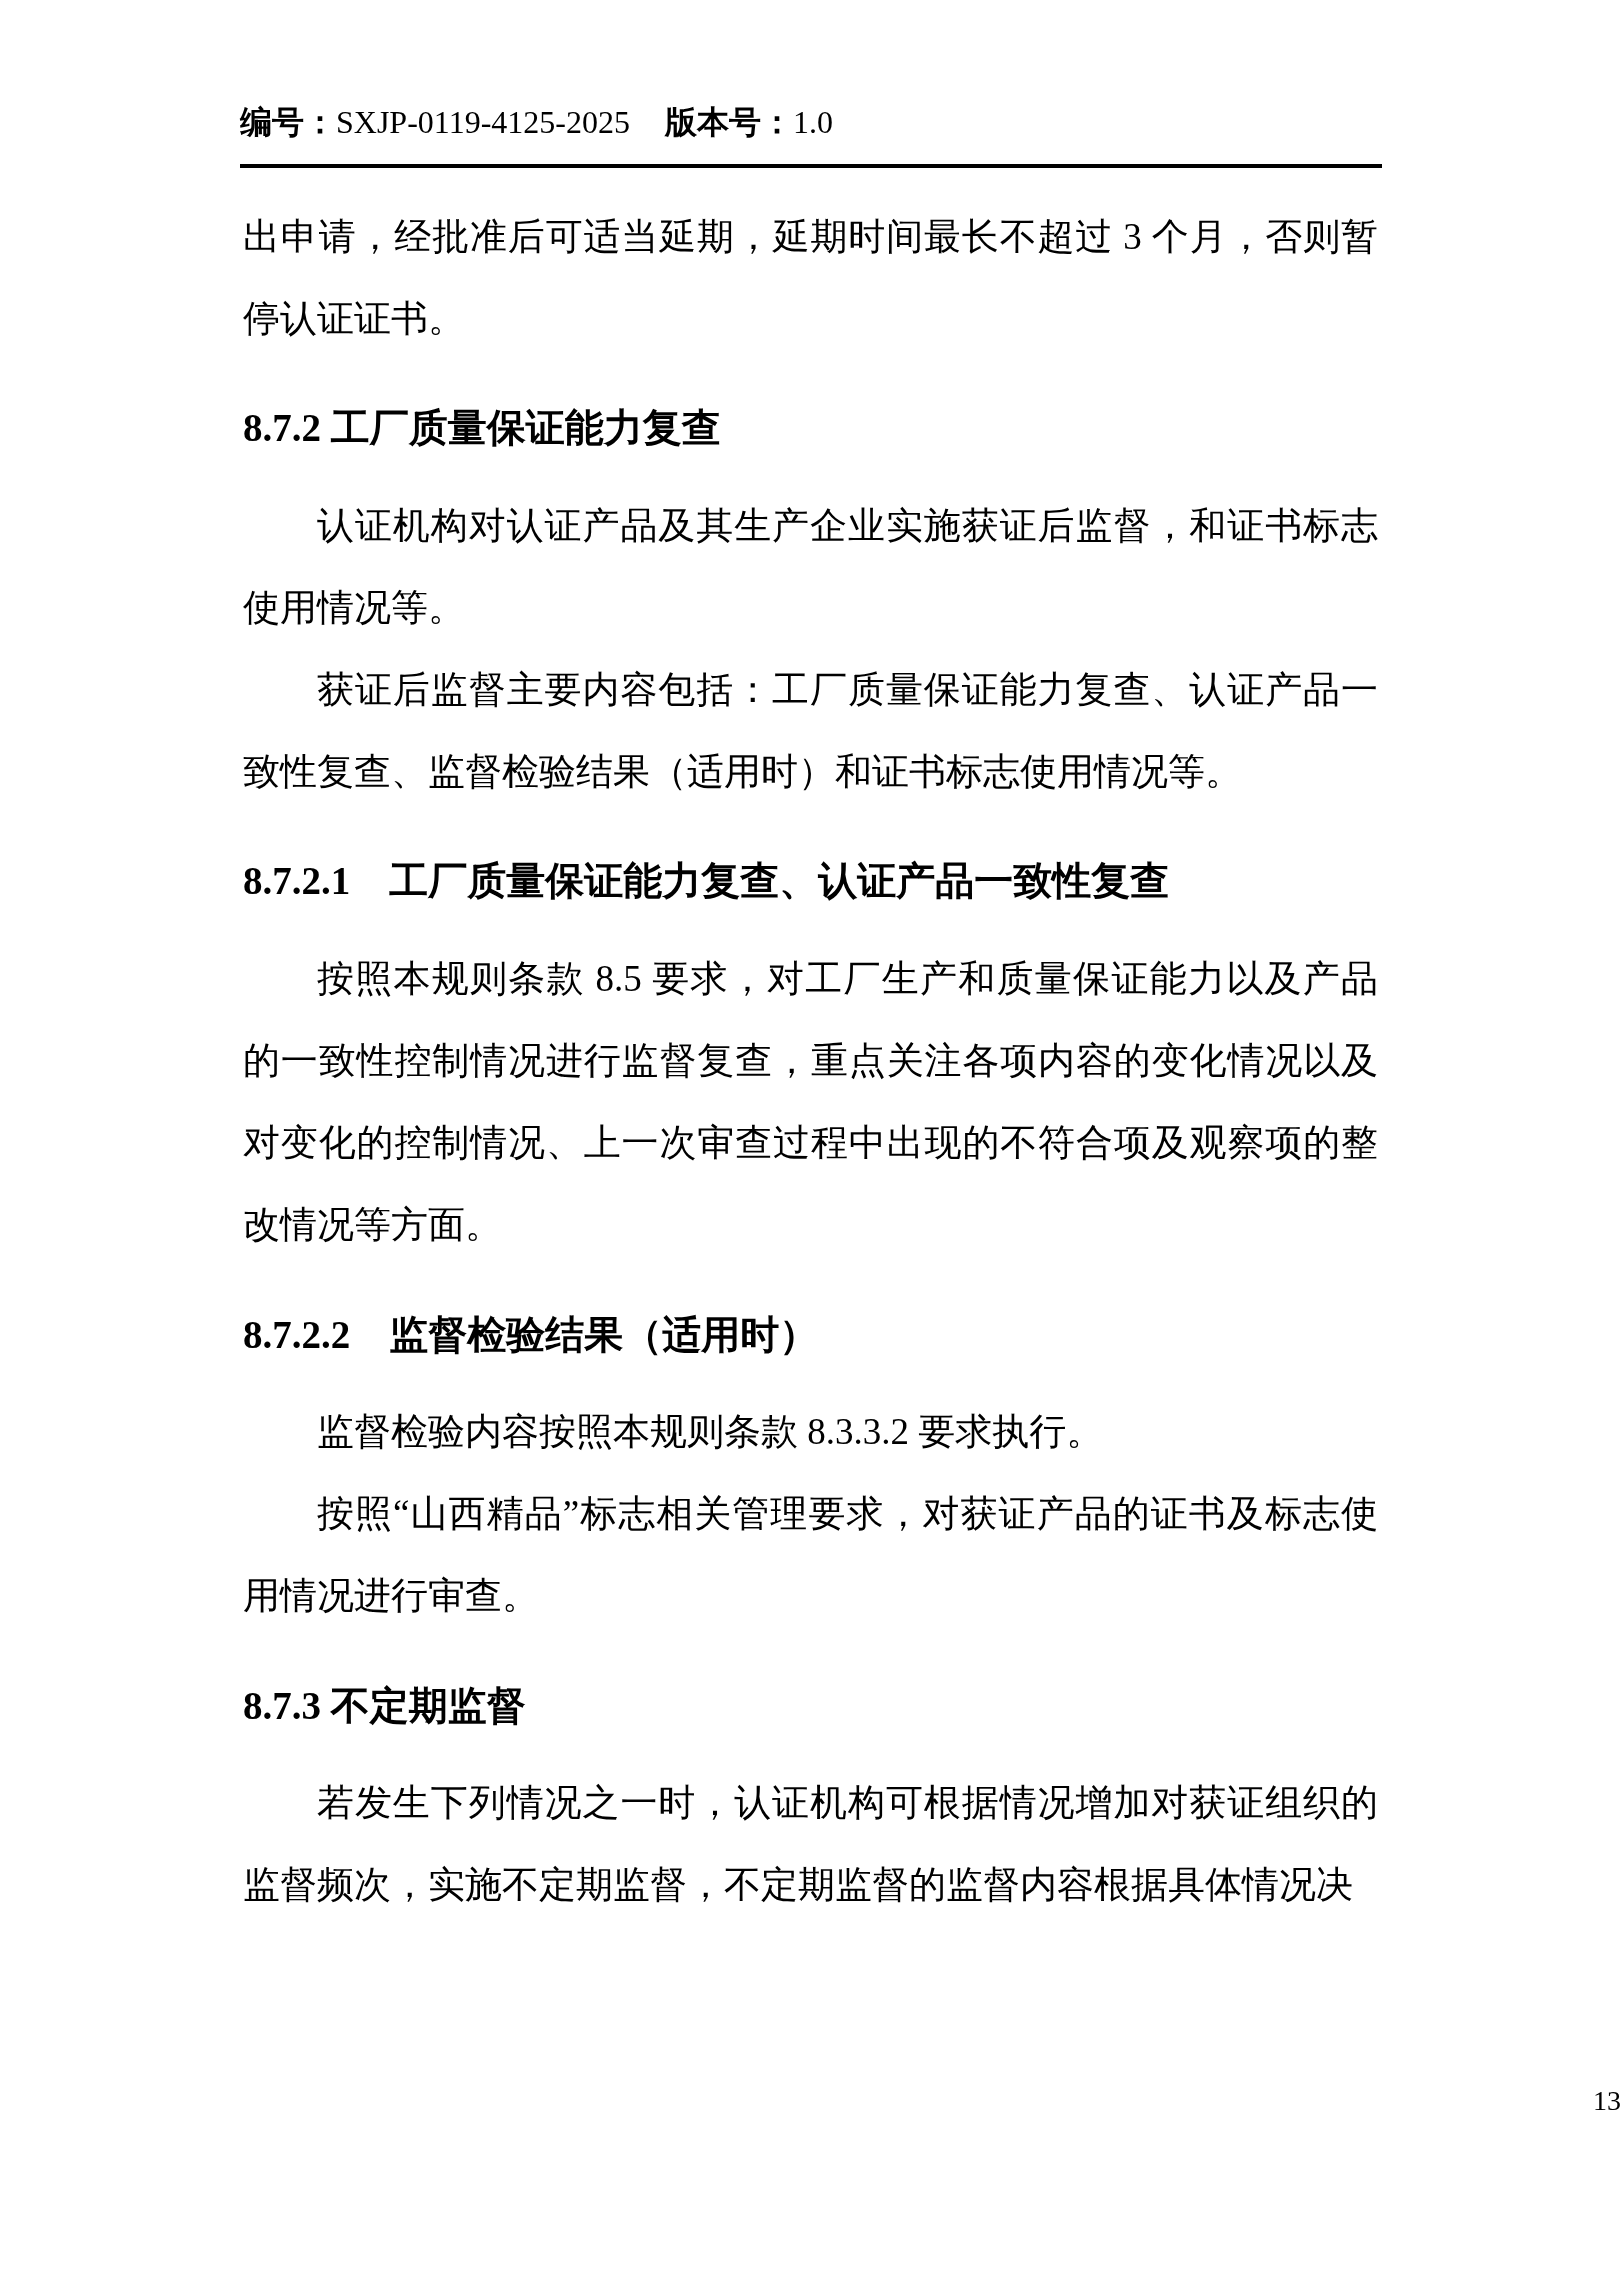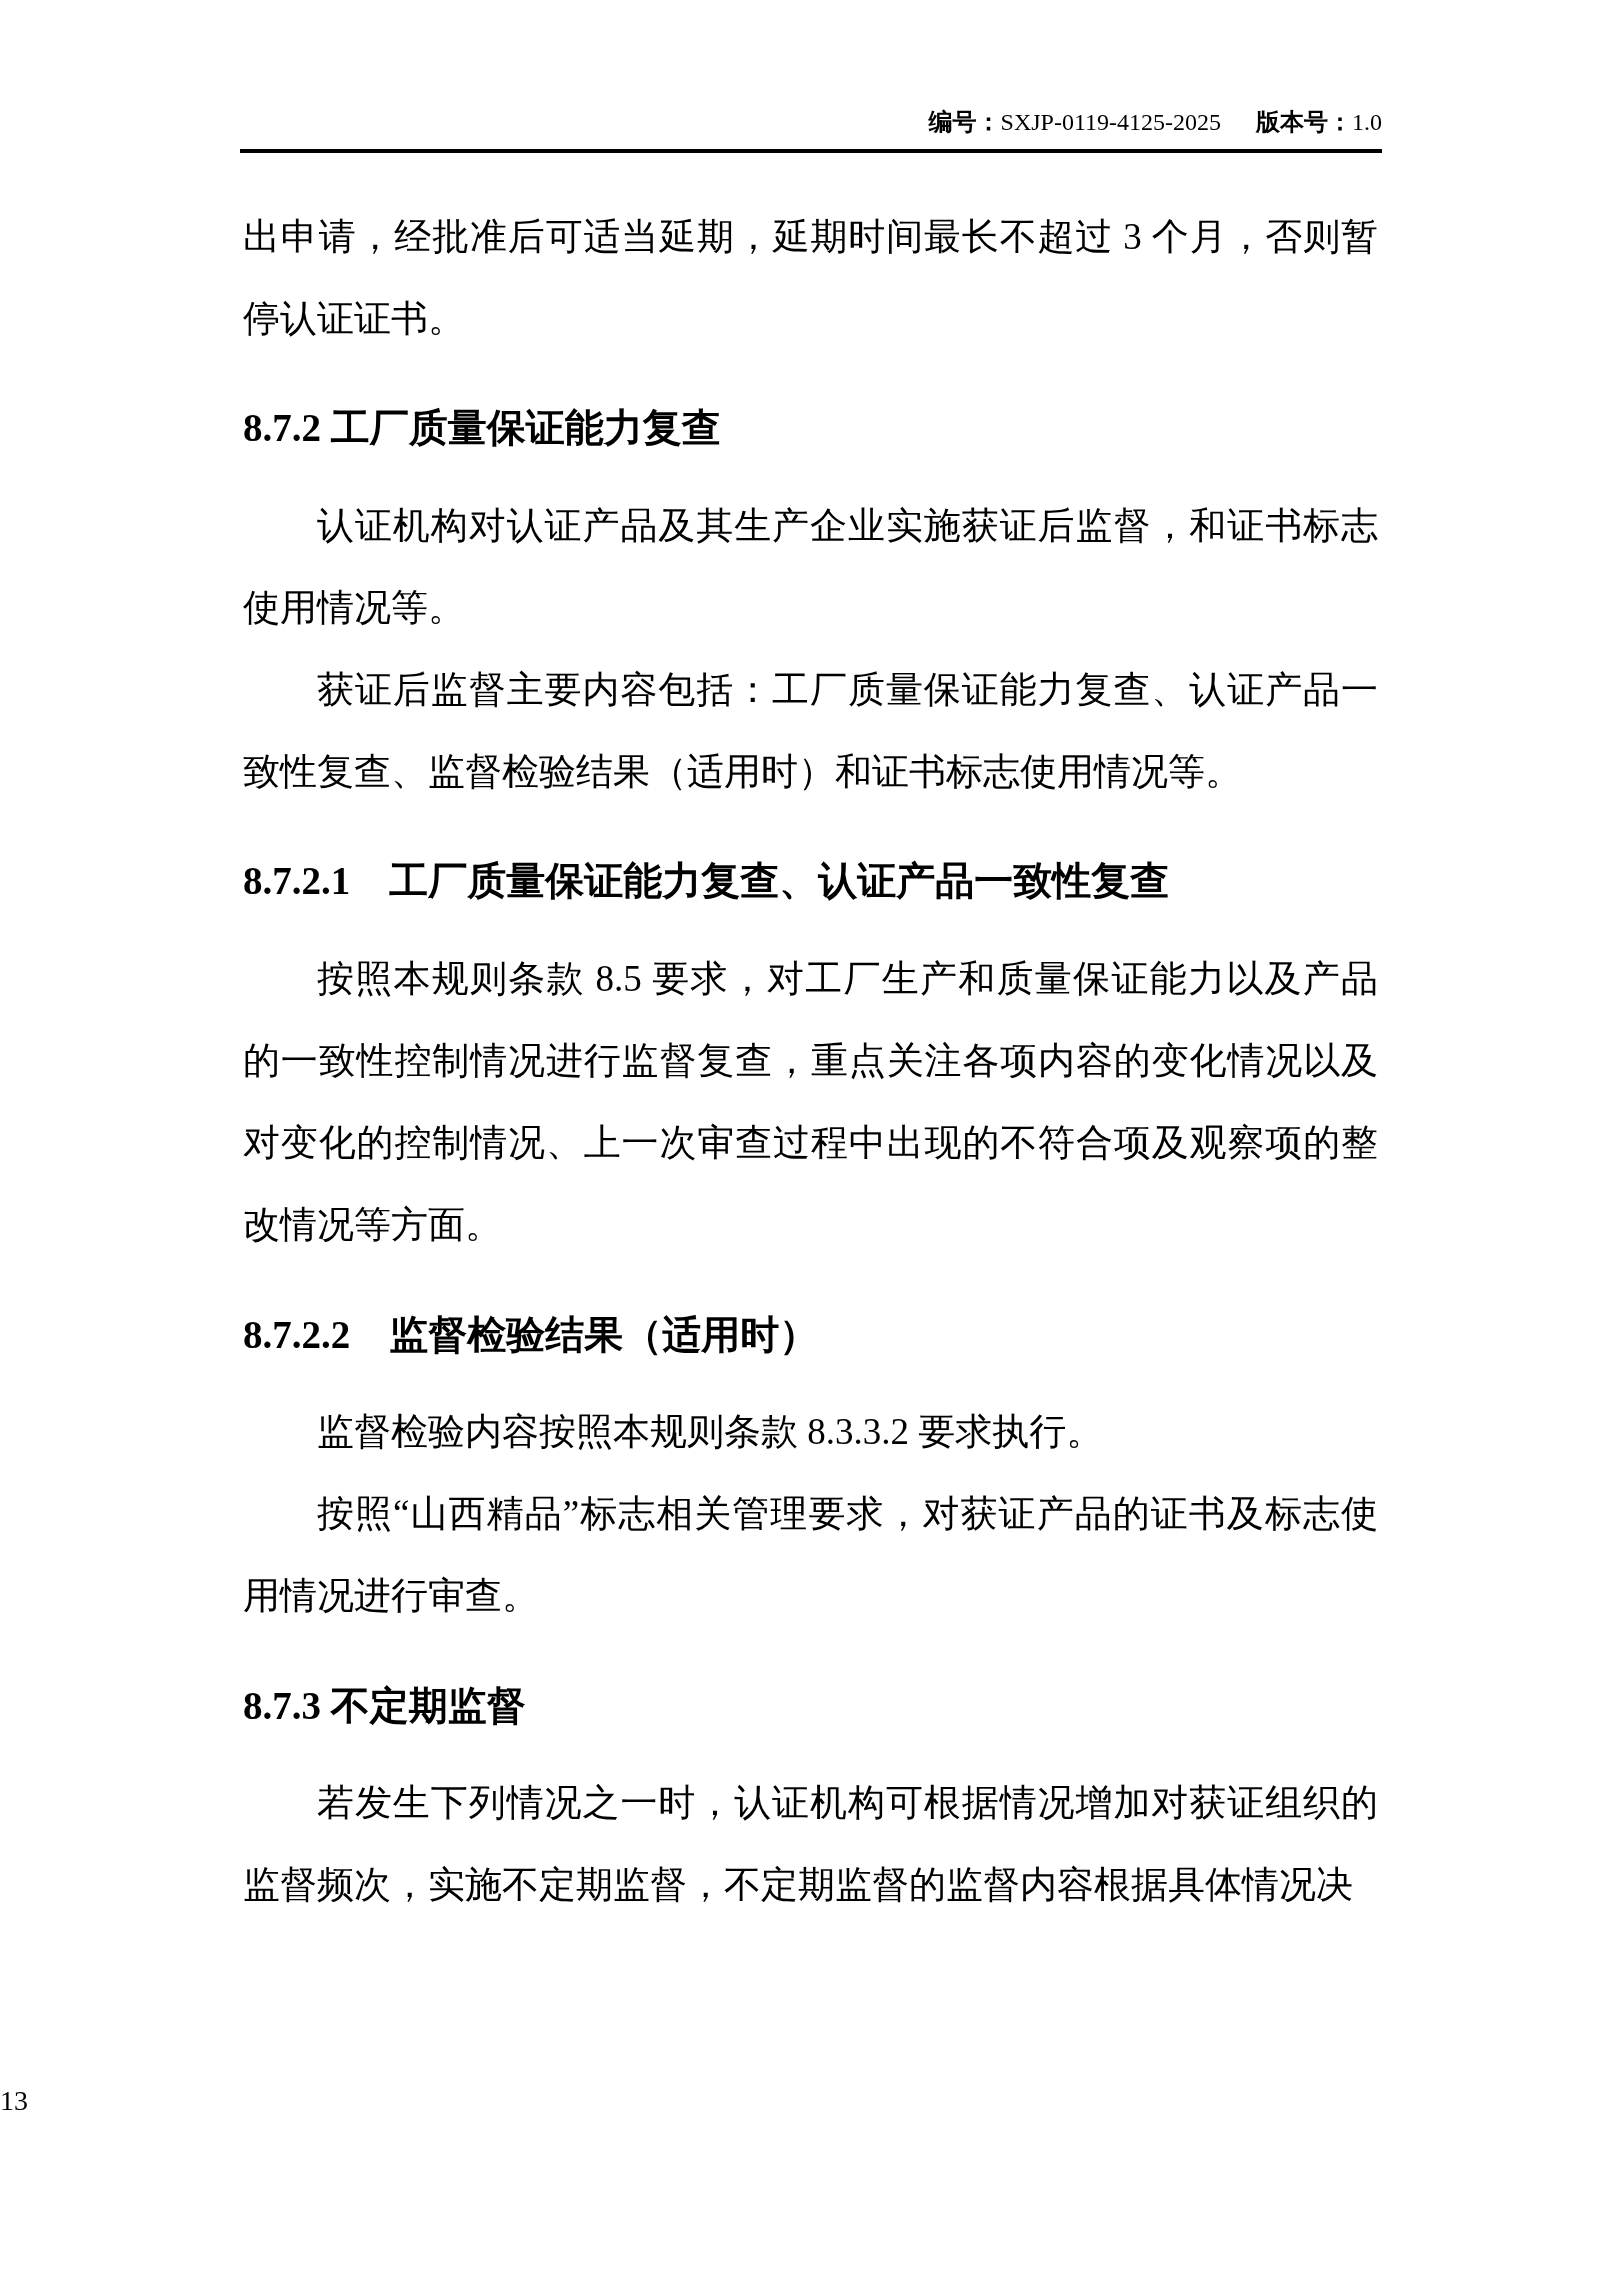--- a/index.html
+++ b/index.html
@@ -7,24 +7,23 @@
     position:relative;
     width:1621px;height:2293px;
     background:#ffffff;
     font-family:"Liberation Serif","DejaVu Serif",serif;
     color:#000;
     overflow:hidden;
   }
   .header{
     position:absolute;
     left:240px;width:1142px;top:102px;
-    text-align:right;
-    font-size:24px;
+    font-size:32px;
     line-height:41px;
-    padding-bottom:6px;
+    padding-bottom:21px;
     border-bottom:4.4px solid #000;
     white-space:pre;
   }
   .header .b{font-weight:bold;}
   .hsep{display:inline-block;width:35px;}
   .content{
     position:absolute;
     left:243px;width:1135px;top:196px;
   }
   .para{
@@ -39,21 +38,21 @@
   .heading{
     margin:27.4px 0 15.7px 0;
     font-size:39px;
     font-weight:bold;
     line-height:82px;
     white-space:pre-wrap;
   }
   .footer{
     position:absolute;
     left:0;width:100%;top:2084px;
-    text-align:left;
+    text-align:right;
     font-size:28px;
     line-height:33px;
   }
 </style>
 </head>
 <body>
 
 <div class="page">
 
   <div class="header"><span class="b">编号：</span><span>SXJP-0119-4125-2025</span><span class="hsep"></span><span class="b">版本号：</span><span>1.0</span></div>

